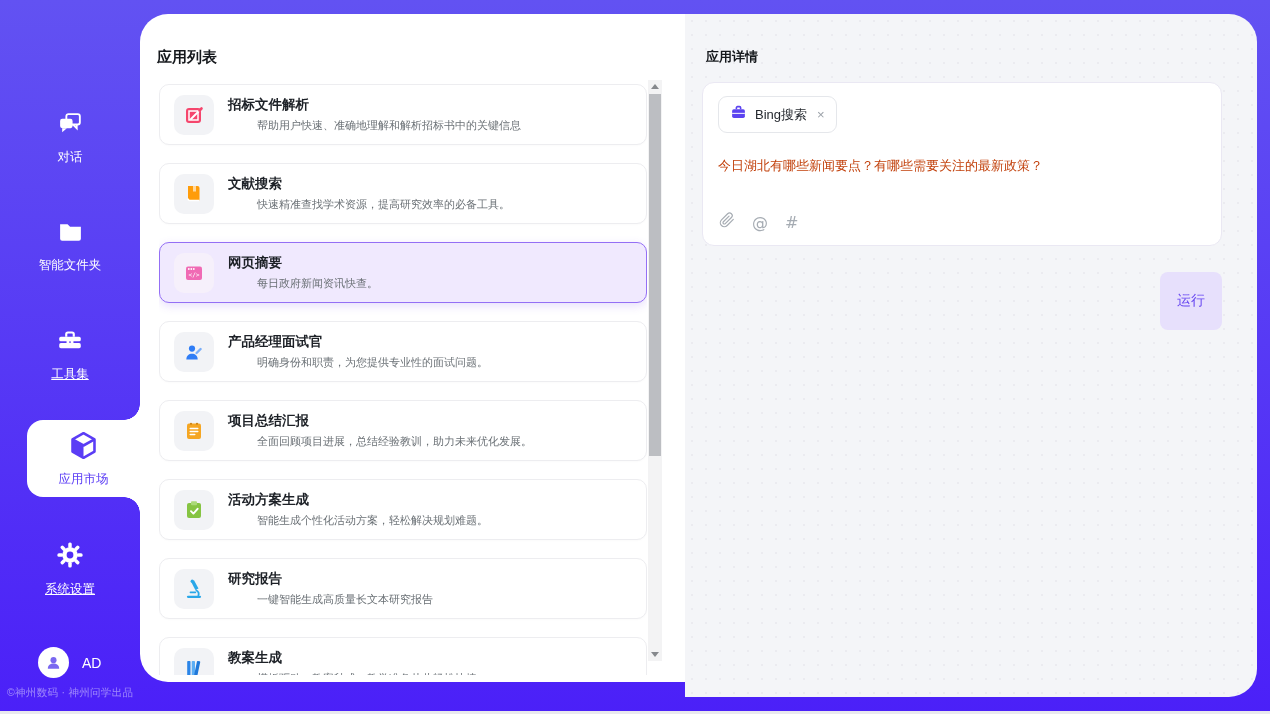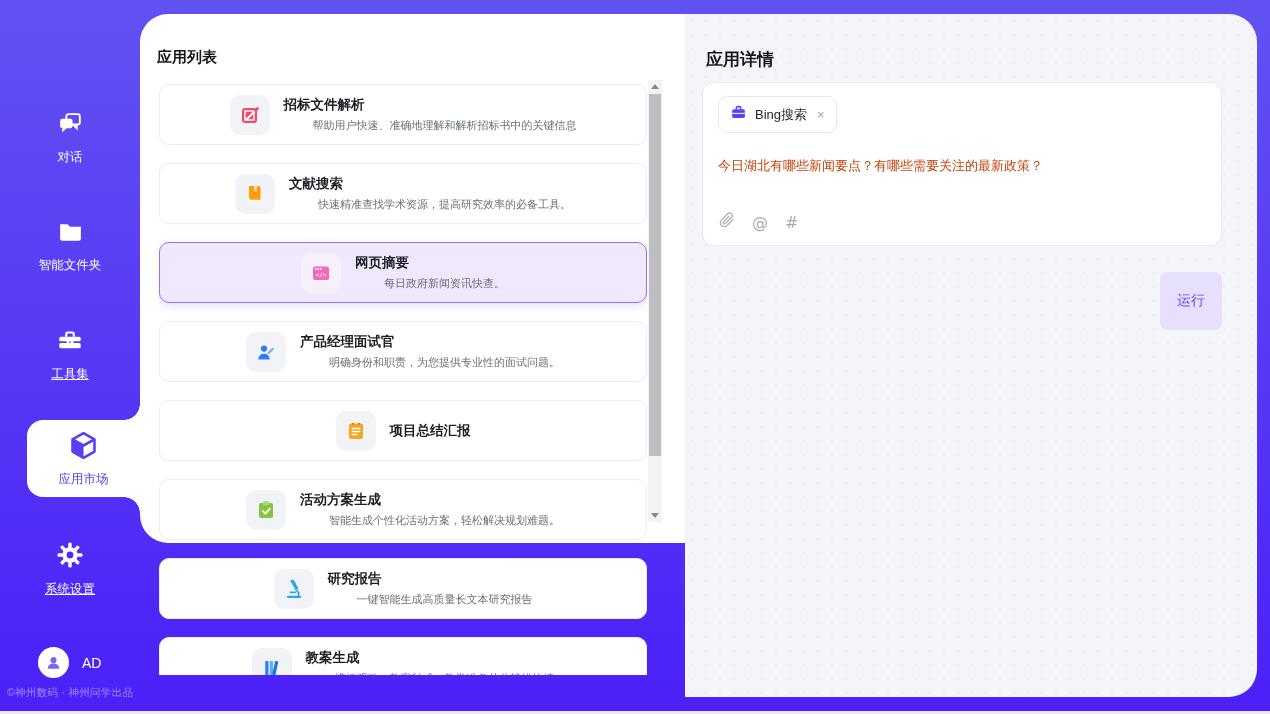--- a/index.html
+++ b/index.html
@@ -45,30 +45,30 @@
     background: radial-gradient(circle 16px at 0 100%, transparent 15.5px, #fff 16px);
   }
 
   .user-row { position:absolute; top:647px; left:38px; display:flex; align-items:center; gap:13px;justify-content:center; }
   .avatar { width:31px; height:31px; border-radius:50%; background:#fff; display:flex; align-items:center; justify-content:center; }
   .user-name { color:#fff; font-size:14px; }
   .sidebar-footer { position:absolute; top:686px; left:7px; width:133px; color:rgba(255,255,255,.45); font-size:10.5px; letter-spacing:.3px; }
 
   
   .panel-list {
-    position:absolute; left:140px; top:14px; width:545px; height:529px;
+    position:absolute; left:140px; top:14px; width:545px; height:668px;
     background:#fff; border-radius:28px 0 0 28px;
   }
   .panel-title { position:absolute; top:34px; left:17px; font-size:15px; font-weight:700; color:#15181c; }
   .cards { position:absolute; left:19px; top:70px; width:488px; height:591px; overflow:hidden; display:flex; flex-direction:column; gap:18px; }
   .app-card {
     flex:0 0 61px; height:61px; width:100%;
     border:1px solid #ededf0; border-radius:10px; background:#fff;
     display:flex; align-items:center; padding:0 14px;
-    box-shadow:0 1px 2px rgba(20,20,40,.02); cursor:pointer;justify-content:center;
+    box-shadow:0 1px 2px rgba(20,20,40,.02); cursor:pointer;
   }
   .app-card.selected { background:#f0e9fe; border-color:#946ff5; box-shadow:0 3px 10px rgba(120,70,240,.18); }
   .icon-box { flex:0 0 40px; width:40px; height:40px; border-radius:10px; background:#f2f3f6; display:flex; align-items:center; justify-content:center; margin-right:14px; }
   .app-card.selected .icon-box { background:#f6f0fb; }
   .card-texts { display:flex; flex-direction:column; gap:4px; min-width:0; }
   .card-title { font-size:13.5px; font-weight:700; color:#1d2127; }
   .card-desc { font-size:11px; color:#6a7075; white-space:nowrap;margin-left:29px; }
 
   .scrollbar { position:absolute; right:23px; top:66px; bottom:21px; width:14px; background:#f3f3f4; }
   .scroll-thumb { position:absolute; left:1px; right:1px; top:14px; height:362px; background:#bcbec2; }
@@ -76,21 +76,21 @@
   .scroll-arrow-up { top:4px; border-bottom:5px solid #86898d; }
   .scroll-arrow-down { bottom:4px; border-top:5px solid #86898d; }
 
   
   .panel-detail {
     position:absolute; left:685px; top:14px; right:13px; height:683px;
     background:#f4f5f8; border-radius:0 28px 28px 0;
     background-image: radial-gradient(#ebebf0 1px, transparent 1px);
     background-size: 14px 14px;
   }
-  .detail-title { position:absolute; top:34px; left:21px; font-size:17px; font-weight:700; color:#15181c; }
+  .detail-title { position:absolute; top:34px; left:21px; font-size:13px; font-weight:700; color:#15181c; }
   .detail-card {
     position:absolute; left:17px; right:35px; top:68px; height:164px;
     background:#fff; border:1px solid #eae8f3; border-radius:12px; padding:13px 15px;
   }
   .tool-chip {
     display:inline-flex; align-items:center; gap:8px;
     border:1px solid #e5e7eb; border-radius:9px; padding:7px 11px; background:#fff; cursor:pointer;
   }
   .chip-label { font-size:13px; color:#24282e; }
   .chip-close { font-size:13px; color:#9ba1a8; margin-left:2px; cursor:pointer; }
@@ -244,20 +244,21 @@
         <span class="icon-box">
           <svg width="24" height="24" viewBox="0 0 24 24">
             <rect x="5" y="4.5" width="14" height="15.5" rx="2" fill="#f5a623"></rect>
             <path d="M8.2 9.5 h7.6 M8.2 12.5 h7.6 M8.2 15.5 h4.6" stroke="#fff" stroke-width="1.4" stroke-linecap="round"></path>
             <circle cx="9" cy="4.8" r="1" fill="#c87d0e"></circle>
             <circle cx="15" cy="4.8" r="1" fill="#c87d0e"></circle>
           </svg>
         </span>
         <span class="card-texts">
           <span class="card-title">项目总结汇报</span>
+          <span class="card-desc">全面回顾项目进展，总结经验教训，助力未来优化发展。</span>
         </span>
       </div>
       <div class="app-card">
         <span class="icon-box">
           <svg width="24" height="24" viewBox="0 0 24 24">
             <rect x="5" y="5" width="14" height="15" rx="2" fill="#86c443"></rect>
             <rect x="9" y="3.2" width="6" height="4" rx="1" fill="#aada77"></rect>
             <path d="M9 13.2 l2.4 2.4 4.2 -4.8" fill="none" stroke="#fff" stroke-width="1.9" stroke-linecap="round" stroke-linejoin="round"></path>
           </svg>
         </span>

